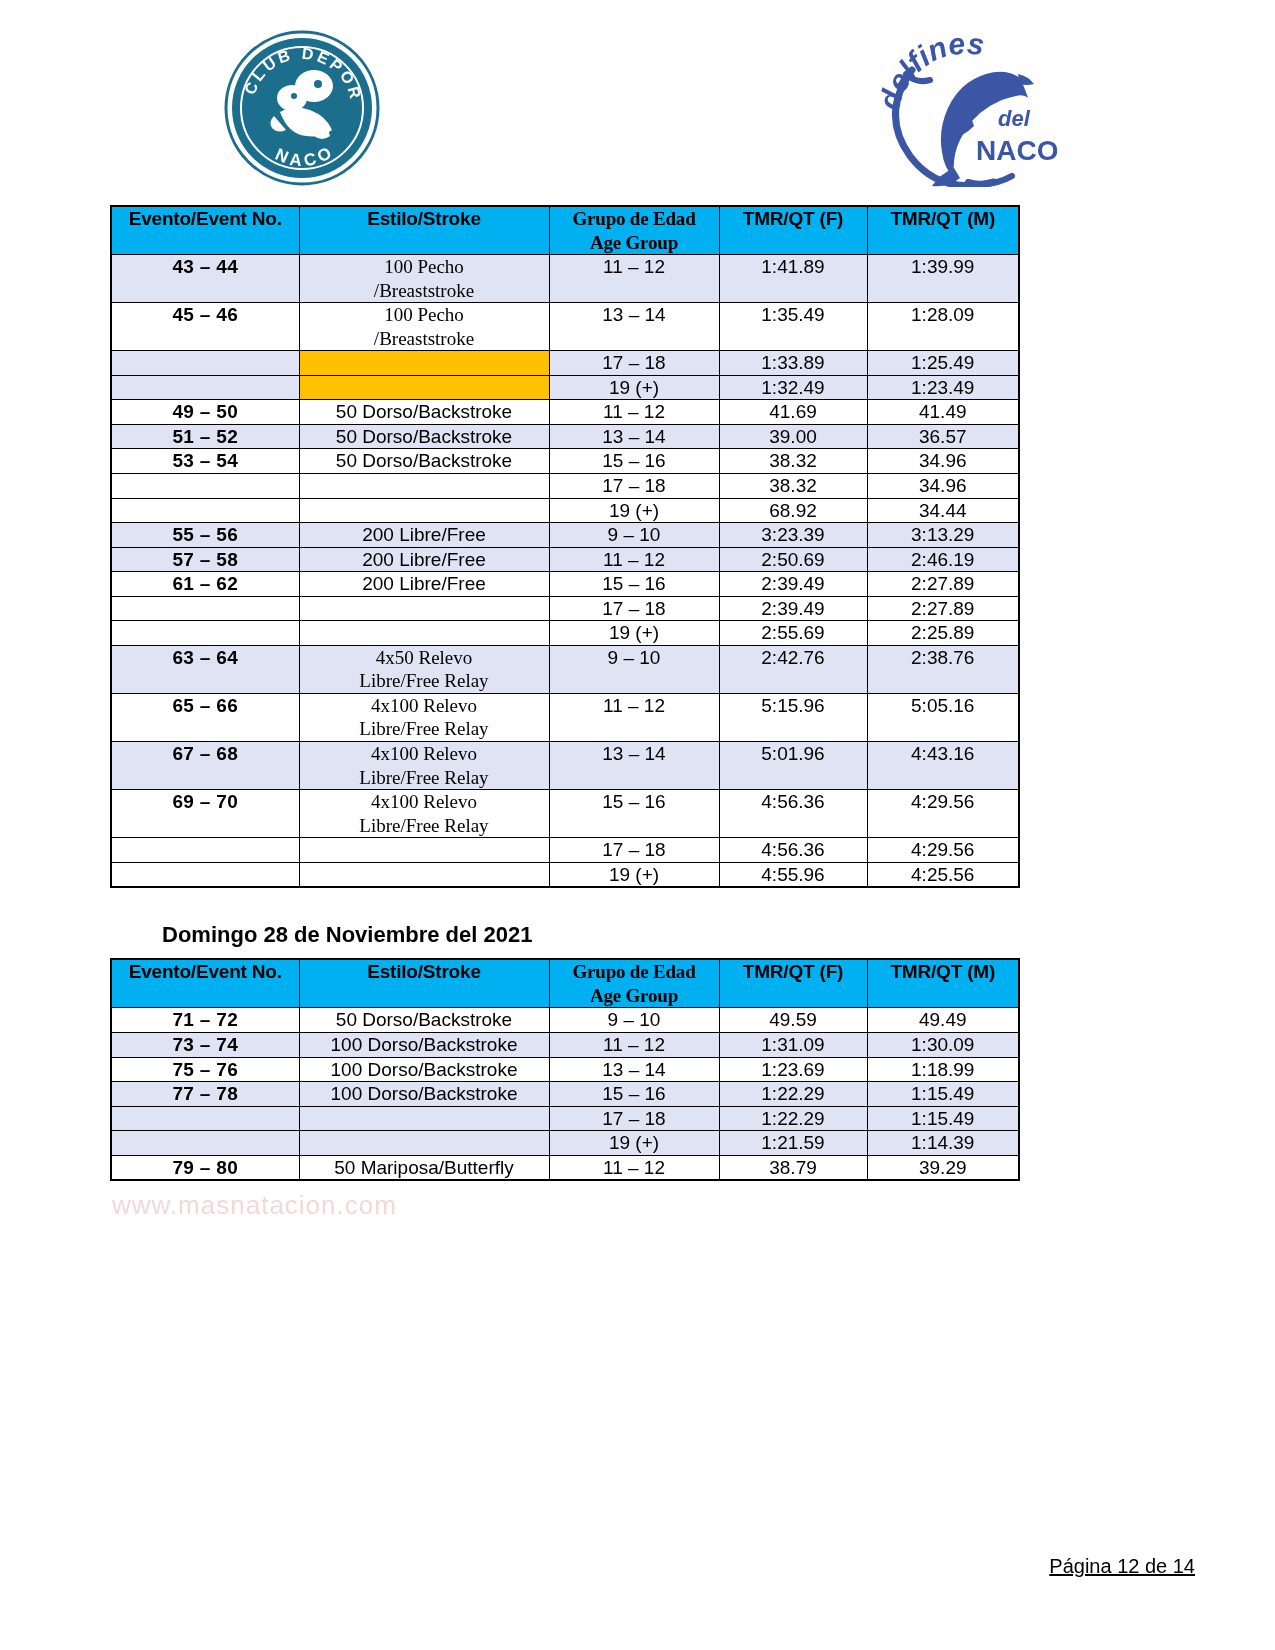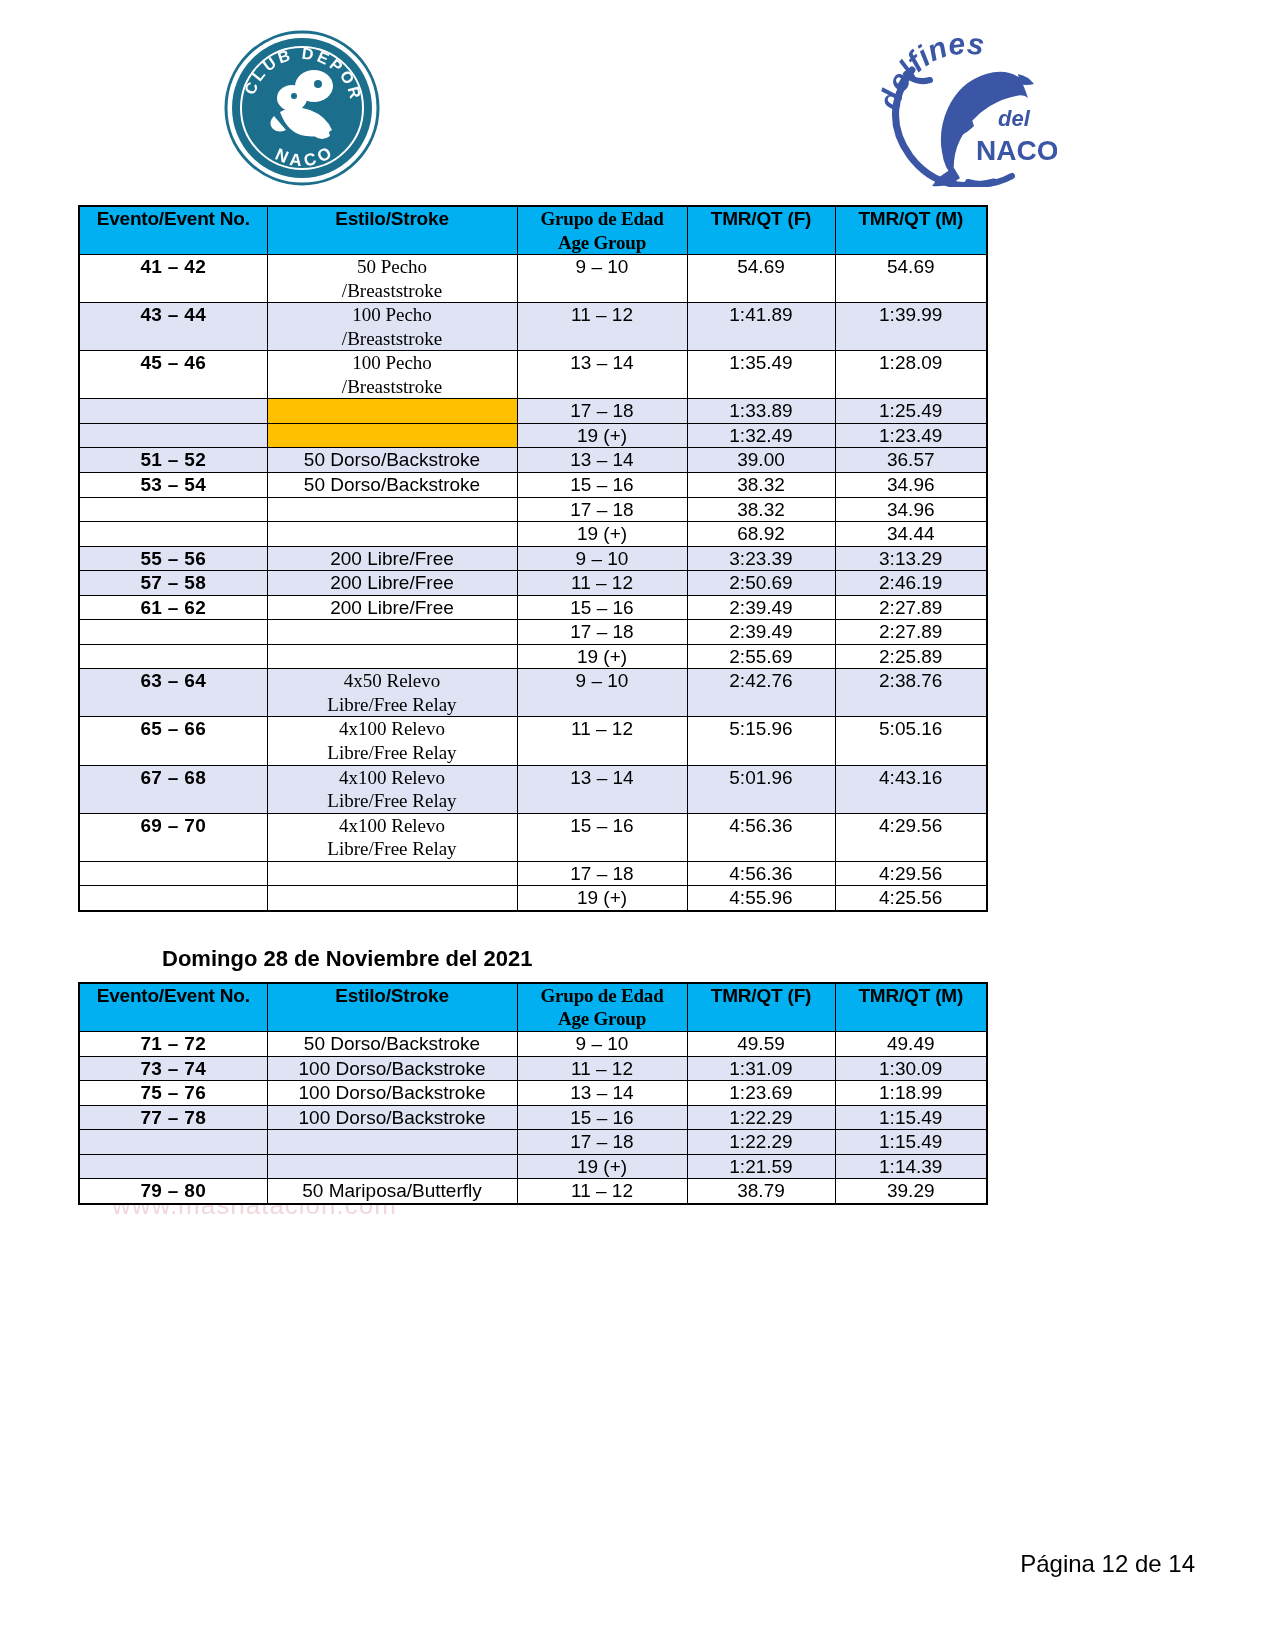--- a/index.html
+++ b/index.html
@@ -41,21 +41,21 @@
 
   
   .sheet {
     position: relative;
     z-index: 2;
     padding: 0 0 0 0;
   }
   table.evt {
     border-collapse: collapse;
     table-layout: fixed;
-    margin-left: 78px;
+    margin-left: 110px;
     border: 2px solid #000;
   }
   table.evt td, table.evt th {
     border: 1px solid #000;
     padding: 0;
     text-align: center;
     vertical-align: top;
     font-size: 19px;
     color: #000;
     line-height: 1.24;
@@ -94,23 +94,24 @@
     color: #000;
     position: relative;
     z-index: 2;
   }
 
   
   .footer {
     position: absolute;
     right: 80px;
     bottom: 72px;
-    font-size: 24px;
+    font-size: 20px;
     color: #000;
     z-index: 2;
+    text-decoration: underline;
   }
 </style>
 </head>
 <body>
 
 <div class="wm" style="left:112px; top:225px;">www.masnatacion.com</div>
 <div class="wm" style="left:112px; top:705px;">www.masnatacion.com</div>
 <div class="wm" style="left:640px; top:705px;">www.masnatacion.com</div>
 <div class="wm" style="left:112px; top:1190px;">www.masnatacion.com</div>
 
@@ -187,30 +188,20 @@
         <th>Estilo/Stroke</th>
         <th>
           <span class="ln">Grupo de Edad</span>
           <span class="ln">Age Group</span>
         </th>
         <th>TMR/QT (F)</th>
         <th>TMR/QT (M)</th>
       </tr>
     </thead>
     <tbody id="tbody1">
-        <tr class="plain">
-          <td class="evtno">41 – 42</td>
-          <td class="two-line">
-            <span class="ln">50 Pecho</span>
-            <span class="ln">/Breaststroke</span>
-          </td>
-          <td>9 – 10</td>
-          <td>54.69</td>
-          <td>54.69</td>
-        </tr>
         <tr class="shaded">
           <td class="evtno">43 – 44</td>
           <td class="two-line">
             <span class="ln">100 Pecho</span>
             <span class="ln">/Breaststroke</span>
           </td>
           <td>11 – 12</td>
           <td>1:41.89</td>
           <td>1:39.99</td>
         </tr>
@@ -230,20 +221,27 @@
           <td>17 – 18</td>
           <td>1:33.89</td>
           <td>1:25.49</td>
         </tr>
         <tr class="shaded">
           <td class="evtno">&nbsp;</td>
           <td class="hl">&nbsp;</td>
           <td>19 (+)</td>
           <td>1:32.49</td>
           <td>1:23.49</td>
+        </tr>
+        <tr class="plain">
+          <td class="evtno">49 – 50</td>
+          <td>50 Dorso/Backstroke</td>
+          <td>11 – 12</td>
+          <td>41.69</td>
+          <td>41.49</td>
         </tr>
         <tr class="shaded">
           <td class="evtno">51 – 52</td>
           <td>50 Dorso/Backstroke</td>
           <td>13 – 14</td>
           <td>39.00</td>
           <td>36.57</td>
         </tr>
         <tr class="plain">
           <td class="evtno">53 – 54</td>

